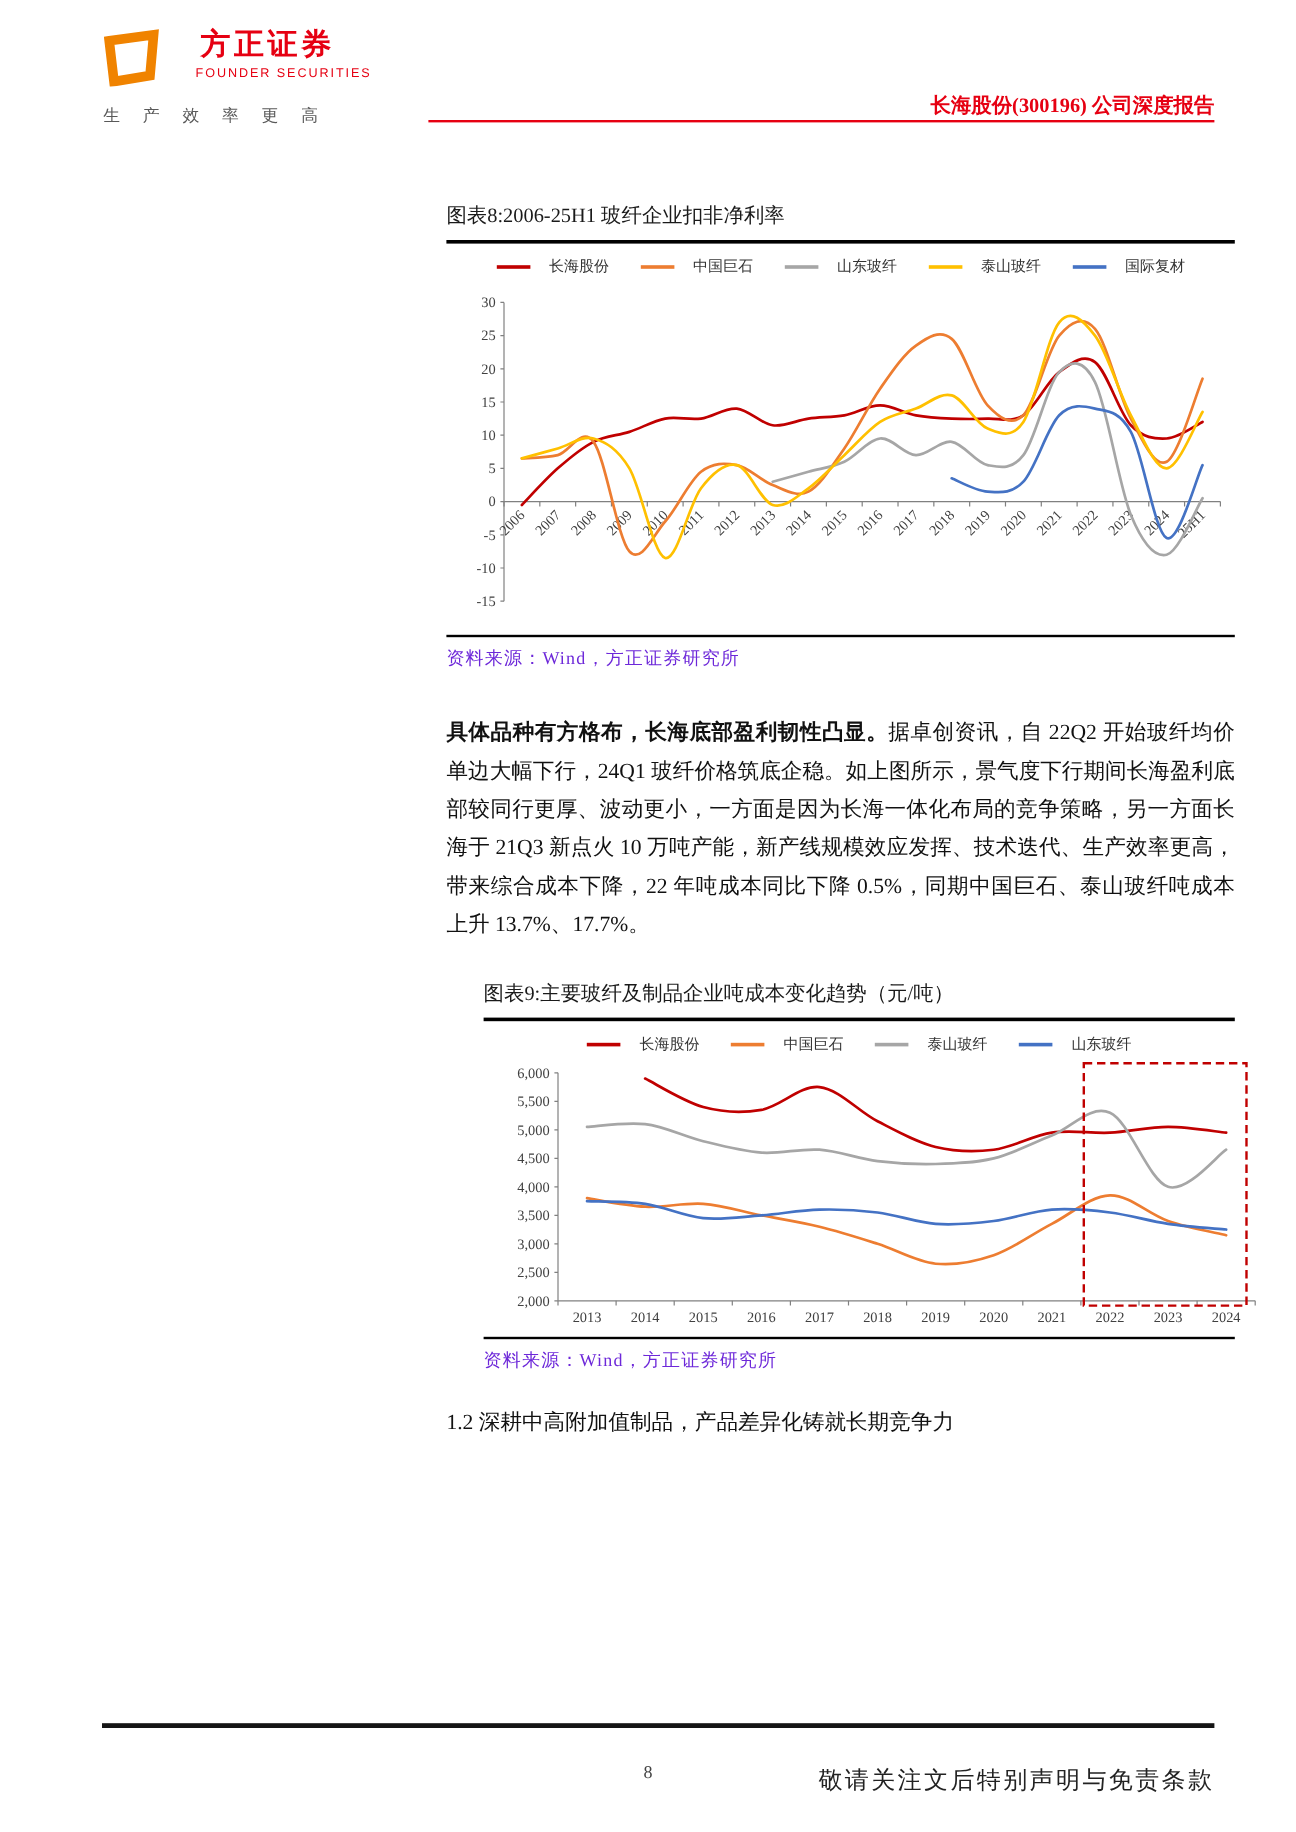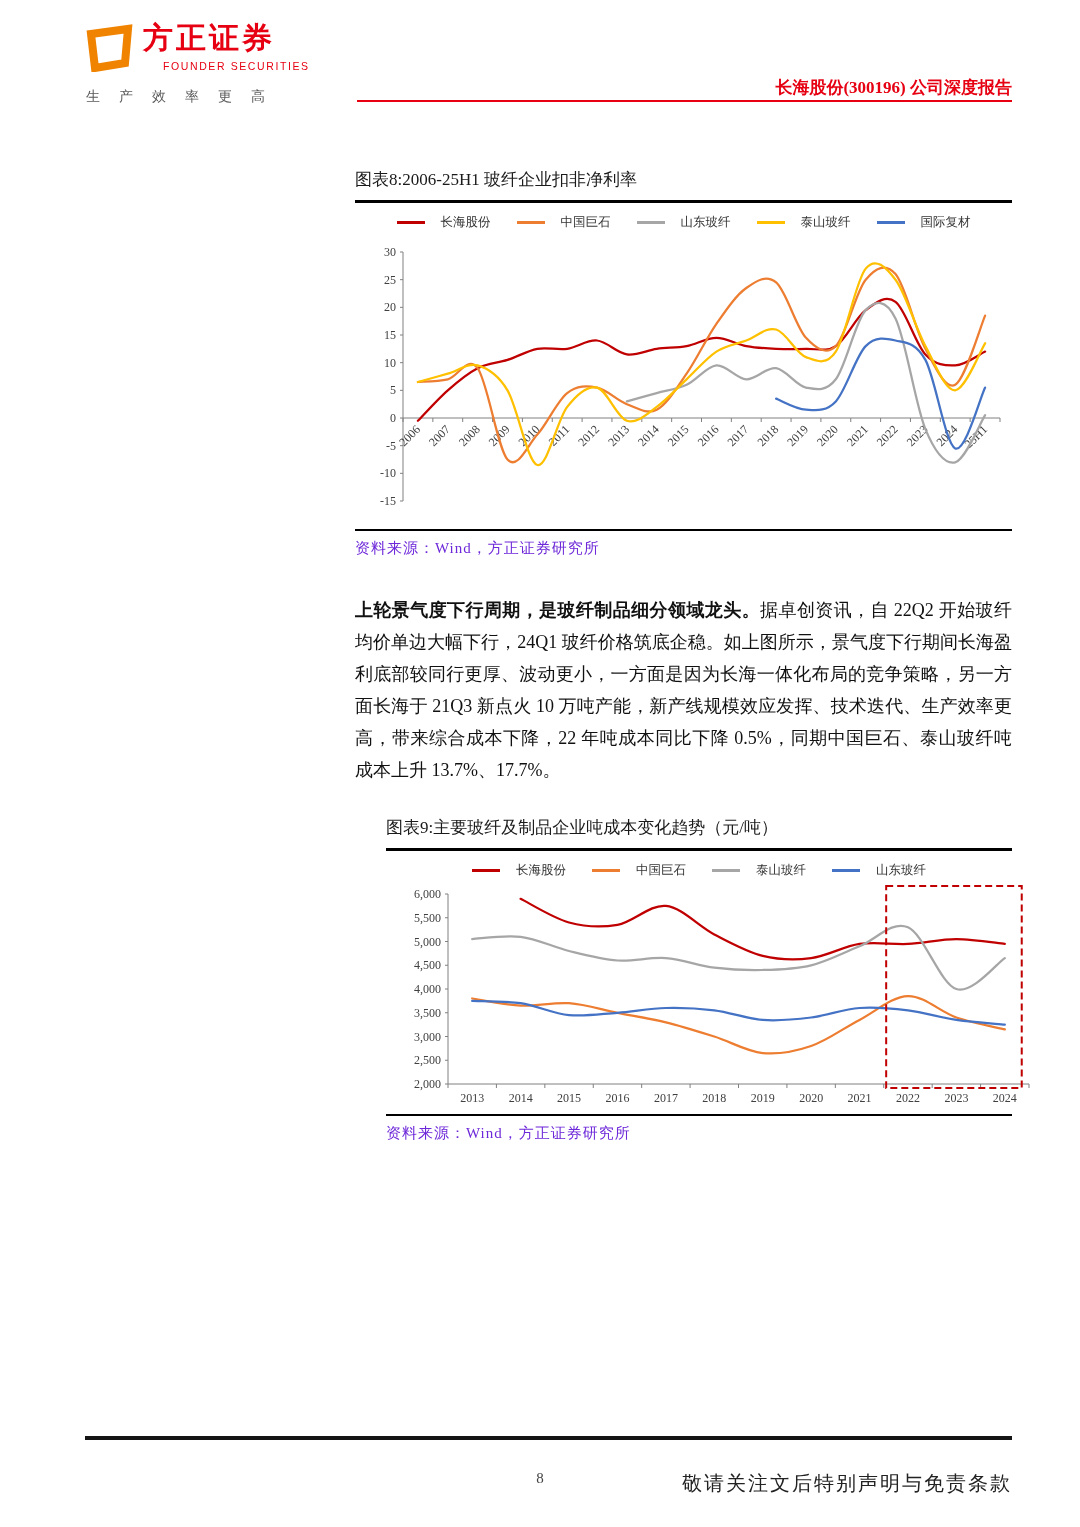--- a/index.html
+++ b/index.html
@@ -5,27 +5,27 @@
   * { margin:0; padding:0; box-sizing:border-box; }
   html,body { background:#ffffff; }
   body {
     width:1080px; height:1527px; position:relative; overflow:hidden;
     font-family:"Liberation Serif", serif; color:#1a1a1a;
   }
   
   .logo-block { position:absolute; left:85px; top:24px; }
   .logo-row { display:flex; align-items:flex-start; gap:10px; }
   .logo-icon { width:48px; height:48px; }
-  .brand-cn { font-family:Liberation Mono, monospace; font-weight:bold; font-size:30px; letter-spacing:3px; color:#e60012; line-height:1.1; }
+  .brand-cn { font-family:Liberation Serif, serif; font-weight:bold; font-size:25px; letter-spacing:3px; color:#e60012; line-height:1.1;margin-left:24px; }
   .brand-en { font-family:"Liberation Sans", sans-serif; font-size:10.5px; letter-spacing:1.6px; color:#e60012; margin-top:3px;padding-left:20px; }
   .tagline { position:absolute; left:86px; top:88px; font-size:14px; color:#595959; letter-spacing:19px; }
   .report-title { position:absolute; right:68px; top:76px; font-size:17px; font-weight:bold; color:#e60012;text-align:right; }
   .header-redline { position:absolute; left:357px; right:68px; top:100px; height:2px; background:#e60012; }
   
-  main { position:absolute; left:355px; top:168px; width:657px; }
+  main { position:absolute; left:372px; top:168px; width:657px; }
   .fig-title { font-size:17px; color:#1a1a1a; margin-bottom:9px; }
   .rule { height:2.5px; background:#000; }
   .legend-row { display:flex; justify-content:center; align-items:center; gap:26px; margin:9px 0 0; height:22px; }
   .legend-item { display:flex; align-items:center; gap:16px; font-size:12.5px; color:#333; }
   .legend-swatch { display:inline-block; width:28px; height:2.5px; }
   .chart-svg { display:block; }
   .source { font-size:15px; color:#6d28d9; margin-top:8px; letter-spacing:1px; }
   .body-para { font-size:18px; line-height:32px; text-align:justify; color:#111; }
   .para-1 { margin-top:36px; }
   .fig-9 { margin-top:30px;margin-left:31px; }
@@ -148,21 +148,21 @@
         <path d="M62.9,186.8C67.9,181.7,82.8,165.1,92.8,156.3C102.7,147.6,112.7,139.3,122.6,134.2C132.6,129.1,142.5,129.1,152.5,125.9C162.4,122.7,172.4,116.7,182.3,114.8C192.3,113.0,202.2,116.2,212.2,114.8C222.1,113.4,232.1,105.6,242.0,106.5C252.0,107.5,261.9,119.0,271.9,120.4C281.8,121.8,291.8,116.2,301.7,114.8C311.7,113.4,321.6,113.9,331.6,112.1C341.5,110.2,351.5,103.8,361.4,103.8C371.4,103.8,381.3,110.2,391.3,112.1C401.2,113.9,411.2,114.4,421.1,114.8C431.1,115.3,441.0,115.3,451.0,114.8C460.9,114.4,470.9,118.5,480.8,112.1C490.8,105.6,500.7,83.5,510.7,76.1C520.6,68.7,530.6,60.4,540.5,67.8C550.5,75.2,560.4,109.8,570.4,120.4C580.3,131.0,590.3,131.9,600.2,131.4C610.2,131.0,625.1,119.9,630.1,117.6" fill="none" stroke="#c00000" stroke-width="2.25" stroke-linecap="round"></path>
         <path d="M62.9,148.0C67.9,147.6,82.8,147.6,92.8,145.3C102.7,143.0,112.7,120.8,122.6,134.2C132.6,147.6,142.5,214.4,152.5,225.5C162.4,236.6,172.4,211.7,182.3,200.6C192.3,189.5,202.2,166.9,212.2,159.1C222.1,151.3,232.1,151.7,242.0,153.6C252.0,155.4,261.9,166.5,271.9,170.2C281.8,173.9,291.8,180.8,301.7,175.7C311.7,170.6,321.6,154.0,331.6,139.7C341.5,125.4,351.5,104.2,361.4,89.9C371.4,75.6,381.3,60.9,391.3,54.0C401.2,47.0,411.2,40.1,421.1,48.4C431.1,56.7,441.0,93.2,451.0,103.8C460.9,114.4,470.9,121.8,480.8,112.1C490.8,102.4,500.7,57.7,510.7,45.7C520.6,33.7,530.6,28.6,540.5,40.1C550.5,51.7,560.4,96.4,570.4,114.8C580.3,133.3,590.3,156.3,600.2,150.8C610.2,145.3,625.1,93.2,630.1,81.6" fill="none" stroke="#ed7d31" stroke-width="2.25" stroke-linecap="round"></path>
         <path d="M271.9,167.4C276.9,166.0,291.8,161.9,301.7,159.1C311.7,156.3,321.6,155.4,331.6,150.8C341.5,146.2,351.5,132.4,361.4,131.4C371.4,130.5,381.3,144.8,391.3,145.3C401.2,145.7,411.2,132.8,421.1,134.2C431.1,135.6,441.0,151.7,451.0,153.6C460.9,155.4,470.9,158.2,480.8,145.3C490.8,132.4,500.7,86.2,510.7,76.1C520.6,66.0,530.6,64.6,540.5,84.4C550.5,104.2,560.4,171.1,570.4,195.1C580.3,219.0,590.3,230.6,600.2,228.3C610.2,226.0,625.1,189.1,630.1,181.2" fill="none" stroke="#a6a6a6" stroke-width="2.25" stroke-linecap="round"></path>
         <path d="M62.9,148.0C67.9,146.7,82.8,142.5,92.8,139.7C102.7,137.0,112.7,128.7,122.6,131.4C132.6,134.2,142.5,139.7,152.5,156.3C162.4,172.9,172.4,228.3,182.3,231.0C192.3,233.8,202.2,185.8,212.2,172.9C222.1,160.0,232.1,151.3,242.0,153.6C252.0,155.9,261.9,183.5,271.9,186.8C281.8,190.0,291.8,179.9,301.7,172.9C311.7,166.0,321.6,154.5,331.6,145.3C341.5,136.0,351.5,124.1,361.4,117.6C371.4,111.1,381.3,110.2,391.3,106.5C401.2,102.8,411.2,92.7,421.1,95.5C431.1,98.2,441.0,119.4,451.0,123.1C460.9,126.8,470.9,132.4,480.8,117.6C490.8,102.8,500.7,46.6,510.7,34.6C520.6,22.6,530.6,32.8,540.5,45.7C550.5,58.6,560.4,93.6,570.4,112.1C580.3,130.5,590.3,156.8,600.2,156.3C610.2,155.9,625.1,117.1,630.1,109.3" fill="none" stroke="#ffc000" stroke-width="2.25" stroke-linecap="round"></path>
         <path d="M421.1,164.6C426.1,166.5,441.0,175.2,451.0,175.7C460.9,176.2,470.9,178.0,480.8,167.4C490.8,156.8,500.7,122.2,510.7,112.1C520.6,101.9,530.6,104.2,540.5,106.5C550.5,108.8,560.4,107.9,570.4,125.9C580.3,143.9,590.3,209.8,600.2,214.4C610.2,219.0,625.1,163.7,630.1,153.6" fill="none" stroke="#4472c4" stroke-width="2.25" stroke-linecap="round"></path>
       </svg>
     <div class="rule"></div>
     <div class="source">资料来源：Wind，方正证券研究所</div>
   </section>
 
-  <p class="body-para para-1"><b>上轮景气度下行周期，是玻纤制品细分领域龙头。</b><span>据卓创资讯，自 22Q2 开始玻纤均价单边大幅下行，24Q1 玻纤价格筑底企稳。如上图所示，景气度下行期间长海盈利底部较同行更厚、波动更小，一方面是因为长海一体化布局的竞争策略，另一方面长海于 21Q3 新点火 10 万吨产能，新产线规模效应发挥、技术迭代、生产效率更高，带来综合成本下降，22 年吨成本同比下降 0.5%，同期中国巨石、泰山玻纤吨成本上升 13.7%、17.7%。</span></p>
+  <p class="body-para para-1"><b>具体品种有方格布，长海底部盈利韧性凸显。</b><span>据卓创资讯，自 22Q2 开始玻纤均价单边大幅下行，24Q1 玻纤价格筑底企稳。如上图所示，景气度下行期间长海盈利底部较同行更厚、波动更小，一方面是因为长海一体化布局的竞争策略，另一方面长海于 21Q3 新点火 10 万吨产能，新产线规模效应发挥、技术迭代、生产效率更高，带来综合成本下降，22 年吨成本同比下降 0.5%，同期中国巨石、泰山玻纤吨成本上升 13.7%、17.7%。</span></p>
 
   <section class="fig-9">
     <div class="fig-title">图表9:主要玻纤及制品企业吨成本变化趋势（元/吨）</div>
     <div class="rule"></div>
     <div class="legend-row">
         <span class="legend-item">
           <span class="legend-swatch" style="background: rgb(192, 0, 0);"></span>
           <span>长海股份</span>
         </span>
         <span class="legend-item">
@@ -227,19 +227,20 @@
         <path d="M134.6,16.8C142.7,20.7,166.9,36.1,183.0,40.5C199.2,44.9,215.3,45.6,231.5,42.9C247.6,40.1,263.7,22.3,279.9,23.9C296.0,25.5,312.2,44.1,328.3,52.4C344.4,60.7,360.6,69.8,376.7,73.8C392.8,77.7,409.0,78.1,425.1,76.1C441.3,74.1,457.4,64.3,473.5,61.9C489.7,59.5,505.8,62.7,522.0,61.9C538.1,61.1,554.2,57.1,570.4,57.1C586.5,57.1,610.7,61.1,618.8,61.9" fill="none" stroke="#c00000" stroke-width="2.25" stroke-linecap="round"></path>
         <path d="M86.2,116.5C94.3,117.7,118.5,122.8,134.6,123.6C150.8,124.4,166.9,120.1,183.0,121.2C199.2,122.4,215.3,127.6,231.5,130.8C247.6,133.9,263.7,136.3,279.9,140.3C296.0,144.2,312.2,149.4,328.3,154.5C344.4,159.6,360.6,169.5,376.7,171.1C392.8,172.7,409.0,169.5,425.1,164.0C441.3,158.5,457.4,146.2,473.5,137.9C489.7,129.6,505.8,114.5,522.0,114.1C538.1,113.7,554.2,130.0,570.4,135.5C586.5,141.0,610.7,145.4,618.8,147.4" fill="none" stroke="#ed7d31" stroke-width="2.25" stroke-linecap="round"></path>
         <path d="M86.2,57.1C94.3,56.7,118.5,52.8,134.6,54.8C150.8,56.7,166.9,65.0,183.0,69.0C199.2,73.0,215.3,77.3,231.5,78.5C247.6,79.7,263.7,74.9,279.9,76.1C296.0,77.3,312.2,83.6,328.3,85.6C344.4,87.6,360.6,88.4,376.7,88.0C392.8,87.6,409.0,87.2,425.1,83.3C441.3,79.3,457.4,70.6,473.5,64.3C489.7,57.9,505.8,38.1,522.0,45.3C538.1,52.4,554.2,101.9,570.4,107.0C586.5,112.1,610.7,81.3,618.8,76.1" fill="none" stroke="#a6a6a6" stroke-width="2.25" stroke-linecap="round"></path>
         <path d="M86.2,118.9C94.3,119.3,118.5,118.9,134.6,121.2C150.8,123.6,166.9,131.5,183.0,133.1C199.2,134.7,215.3,131.9,231.5,130.8C247.6,129.6,263.7,126.4,279.9,126.0C296.0,125.6,312.2,126.4,328.3,128.4C344.4,130.4,360.6,136.7,376.7,137.9C392.8,139.1,409.0,137.5,425.1,135.5C441.3,133.5,457.4,127.2,473.5,126.0C489.7,124.8,505.8,126.4,522.0,128.4C538.1,130.4,554.2,135.5,570.4,137.9C586.5,140.3,610.7,141.8,618.8,142.6" fill="none" stroke="#4472c4" stroke-width="2.25" stroke-linecap="round"></path>
         <rect x="500.17083333333335" y="4" width="135.5666666666666" height="202" fill="none" stroke="#c00000" stroke-width="2" stroke-dasharray="7 4"></rect>
       </svg>
     <div class="rule"></div>
     <div class="source">资料来源：Wind，方正证券研究所</div>
   </section>
 
+  <h3 class="section-heading">1.2 深耕中高附加值制品，产品差异化铸就长期竞争力</h3>
 
 
 </main>
 
 <div class="footer-line"></div>
 <div class="footer-page">8</div>
 <div class="footer-disclaimer">敬请关注文后特别声明与免责条款</div>
 
 </body></html>

